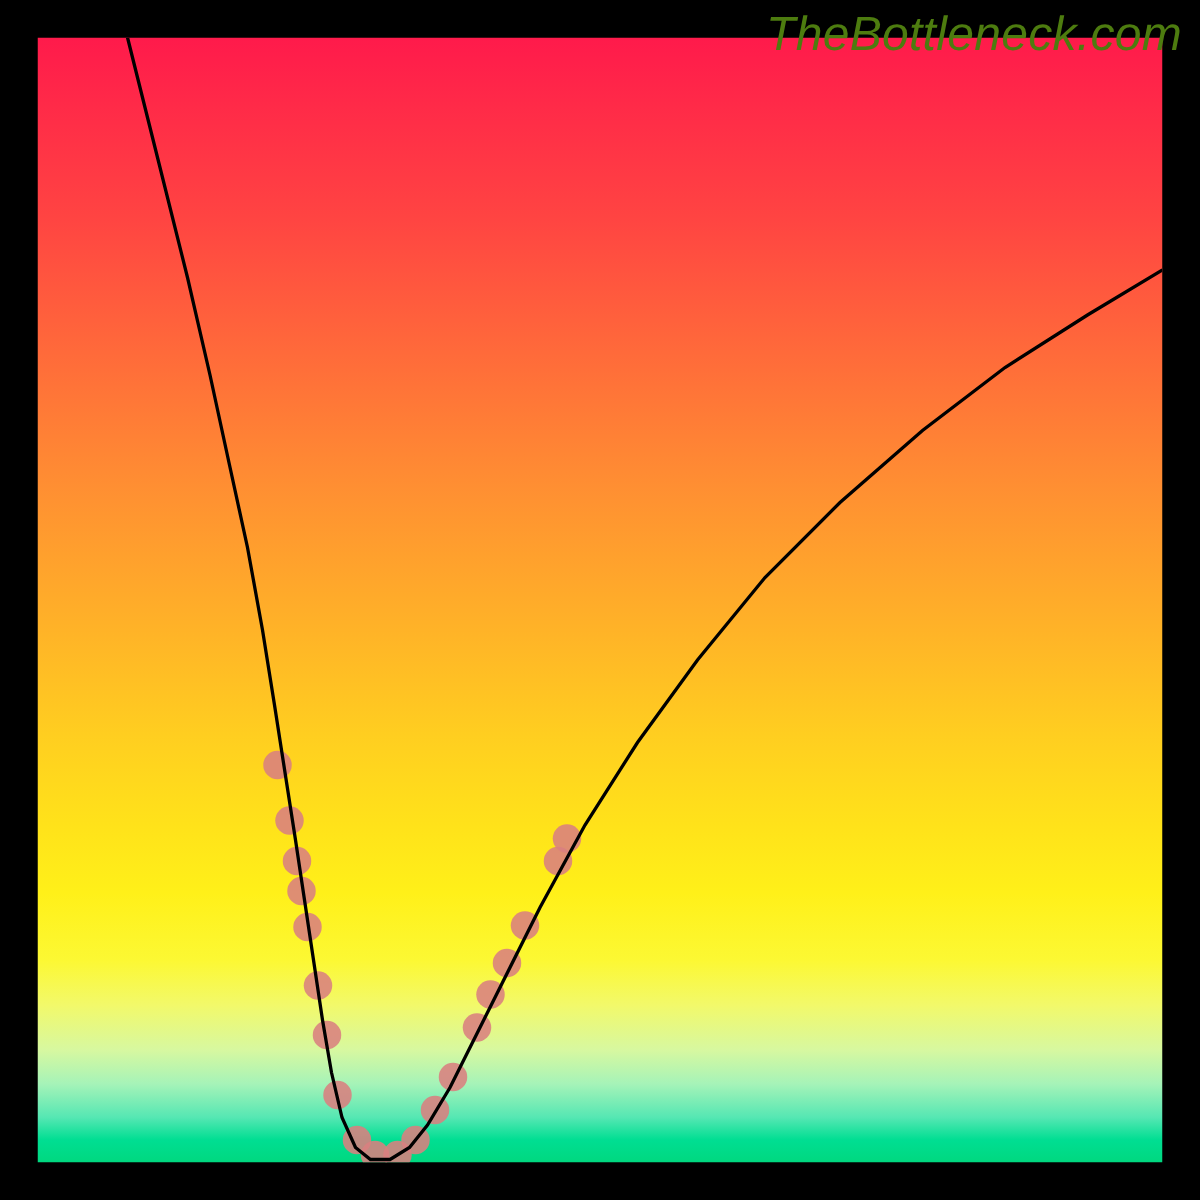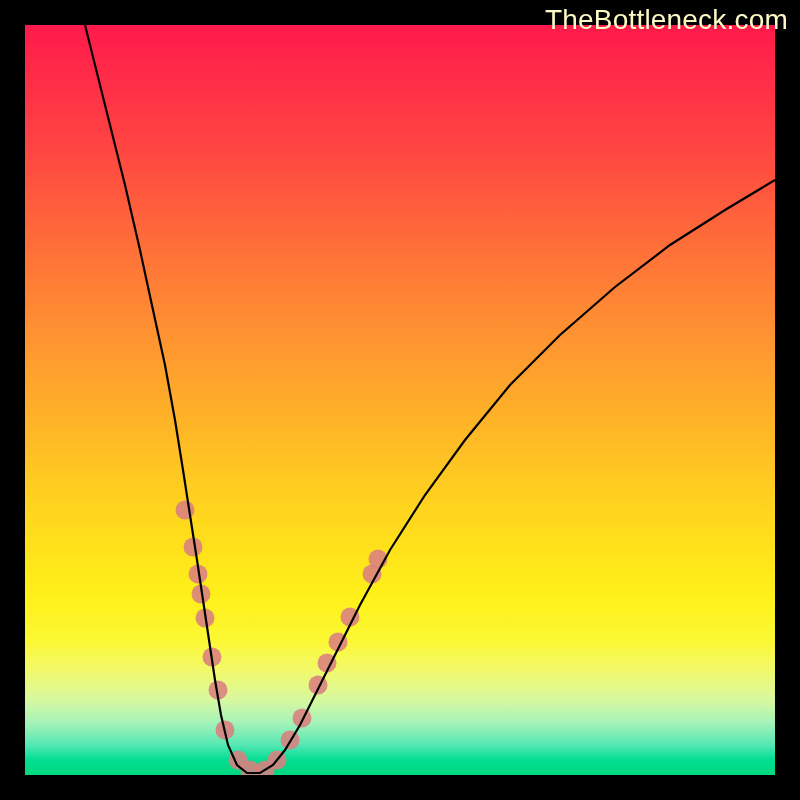--- a/index.html
+++ b/index.html
@@ -46,24 +46,25 @@
       #a6f3b8 93%,
       #55e7b3 96%,
       #00de92 98%,
       #00d87f 100%
     );
   }
   .watermark {
     position: absolute;
     top: 4px;
     right: 12px;
-    color: #fef9c3;
-    font-size: 28px;
+    color: #4d7c0f;
+    font-size: 32px;
     letter-spacing: 0.2px;
     font-weight: 400;
+    font-style: italic;
   }
   svg.curve {
     position: absolute;
     inset: 0;
   }
 </style>
 </head>
 <body>
 
 <div class="frame">

